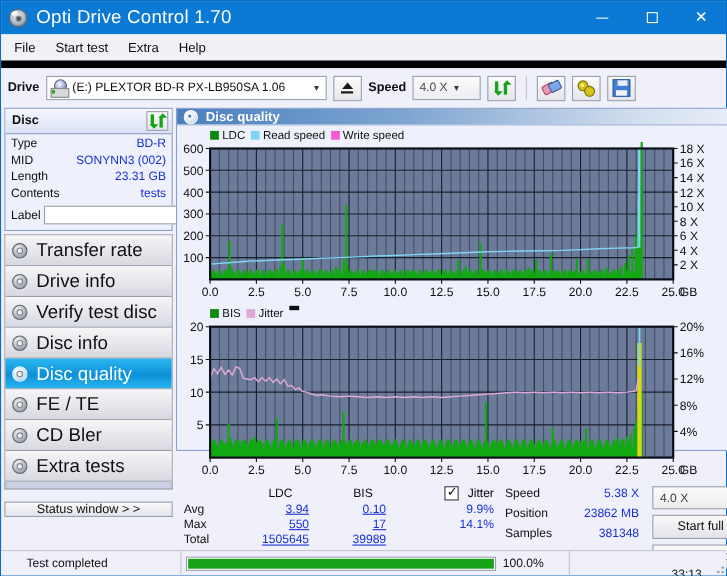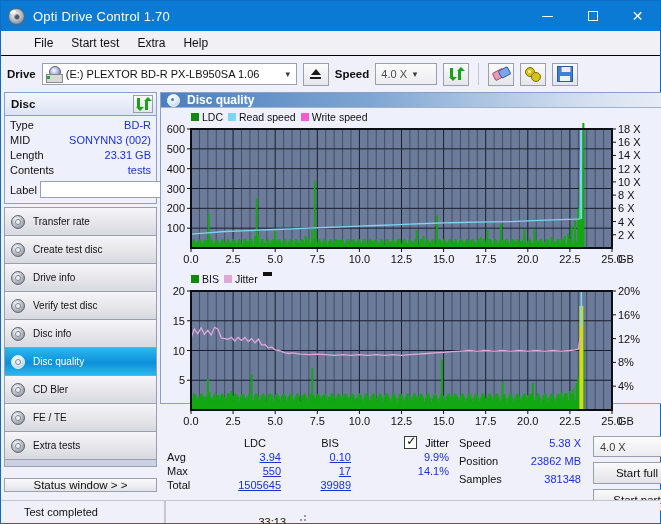--- a/index.html
+++ b/index.html
@@ -34,35 +34,35 @@
   }
   .title-icon .hole{
     position:absolute;left:6px;top:7px;width:4px;height:4px;border-radius:50%;
     background:#4a5560;border:1px solid #8f9aa5;
   }
   .title-icon .shine{
     position:absolute;left:2px;top:3px;width:6px;height:4px;border-radius:50%;
     background:rgba(255,255,255,.85);transform:rotate(-25deg);
   }
   .title-text{
-    color:#ffffff;font-size:13px;letter-spacing:.2px;
+    color:#ffffff;font-size:17px;letter-spacing:.2px;
   }
   .winbtns{position:absolute;right:0;top:0;height:30px;display:flex;}
   .winbtn{
     width:45px;height:30px;display:flex;align-items:center;justify-content:center;
     color:#fff;font-size:13px;line-height:1;
   }
   .glyph-min{display:block;width:11px;height:1px;background:#fff;}
   .glyph-max{display:block;width:10px;height:10px;border:1px solid #fff;box-sizing:border-box;}
   .glyph-close{display:block;font-size:14px;line-height:10px;font-family:"DejaVu Sans",sans-serif;}
 
   
   .menubar{
     height:24px;background:#f0f0f5;display:flex;align-items:center;
-    padding-left:24px;border-bottom:1px solid #000000;
+    padding-left:3px;border-bottom:7px solid #000000;
   }
   .menuitem{
     padding:3px 9px;font-size:12px;color:#101010;
   }
 
   
   .drivebar{
     height:36px;background:#eff0fa;display:flex;align-items:center;
     padding:0 6px;gap:6px;
   }
@@ -147,21 +147,21 @@
     background:radial-gradient(circle at 40% 35%,#fffde0 0%,#e3d86a 55%,#b5a62c 100%);
     border:1px solid #8d8020;position:relative;}
   .cd-ico:after{content:"";position:absolute;left:5px;top:5px;width:4px;height:4px;border-radius:50%;background:#f7f3cf;border:1px solid #9a8c2c;}
 
   .navlist{margin-top:3px;border:1px solid #9aa0ab;border-bottom:none;background:#e6e6ec;}
   .navitem{
     display:flex;align-items:center;height:27px;
     border-bottom:1px solid #9aa0ab;
     background:linear-gradient(#f6f6f8,#d8d8e0);
     padding-left:6px;gap:8px;
-    font-size:10px;color:#101010;
+    font-size:17px;color:#101010;
   }
   .navitem.active{
     background:linear-gradient(#2ab8f0,#0d8fd8 55%,#2ab8f0);
     color:#ffffff;
   }
   .nav-ico{width:14px;height:13px;position:relative;flex:0 0 auto;}
   .nav-ico .d{position:absolute;left:0;top:0;width:12px;height:12px;border-radius:50%;
     background:radial-gradient(circle at 38% 32%, #fafafa 0%, #b6bcc4 50%, #7e858e 100%);
     border:1px solid #5e666e;}
   .nav-ico .h{position:absolute;left:4px;top:4px;width:4px;height:4px;border-radius:50%;background:#f0f0f0;border:1px solid #7e858e;}
@@ -371,27 +371,20 @@
               <span class="d"></span>
               <span class="h"></span>
             </span>
           <span>Transfer rate</span>
         </div>
         <div class="navitem">
           <span class="nav-ico">
               <span class="d"></span>
               <span class="h"></span>
             </span>
-          <span>Create test disc</span>
-        </div>
-        <div class="navitem">
-          <span class="nav-ico">
-              <span class="d"></span>
-              <span class="h"></span>
-            </span>
           <span>Drive info</span>
         </div>
         <div class="navitem">
           <span class="nav-ico">
               <span class="d"></span>
               <span class="h"></span>
             </span>
           <span>Verify test disc</span>
         </div>
         <div class="navitem">
@@ -406,28 +399,28 @@
               <span class="d"></span>
               <span class="h"></span>
             </span>
           <span>Disc quality</span>
         </div>
         <div class="navitem">
           <span class="nav-ico">
               <span class="d"></span>
               <span class="h"></span>
             </span>
-          <span>CD Bler</span>
+          <span>FE / TE</span>
         </div>
         <div class="navitem">
           <span class="nav-ico">
               <span class="d"></span>
               <span class="h"></span>
             </span>
-          <span>FE / TE</span>
+          <span>CD Bler</span>
         </div>
         <div class="navitem">
           <span class="nav-ico">
               <span class="d"></span>
               <span class="h"></span>
             </span>
           <span>Extra tests</span>
         </div>
       </div>
       <div class="nav-filler"></div>
@@ -1638,20 +1631,26 @@
             <div class="act-btn">Start part</div>
           </div>
         </div>
       </div>
     </div>
   </div>
 
   <div class="statusbar">
     <div class="sb-text">Test completed</div>
     <div class="sb-div"></div>
+    <div class="sb-progwrap">
+      <div class="sb-prog">
+        <div class="sb-fill" id="progfill" style="width: 100%;"></div>
+      </div>
+      <div class="sb-pct">100.0%</div>
+    </div>
     <div class="sb-div"></div>
     <div class="sb-time">33:13</div>
     <div class="sb-grip">
       <i style="right:2px;bottom:2px;"></i>
         <i style="right:6px;bottom:2px;"></i>
         <i style="right:2px;bottom:6px;"></i>
     </div>
   </div>
 </div>
 

